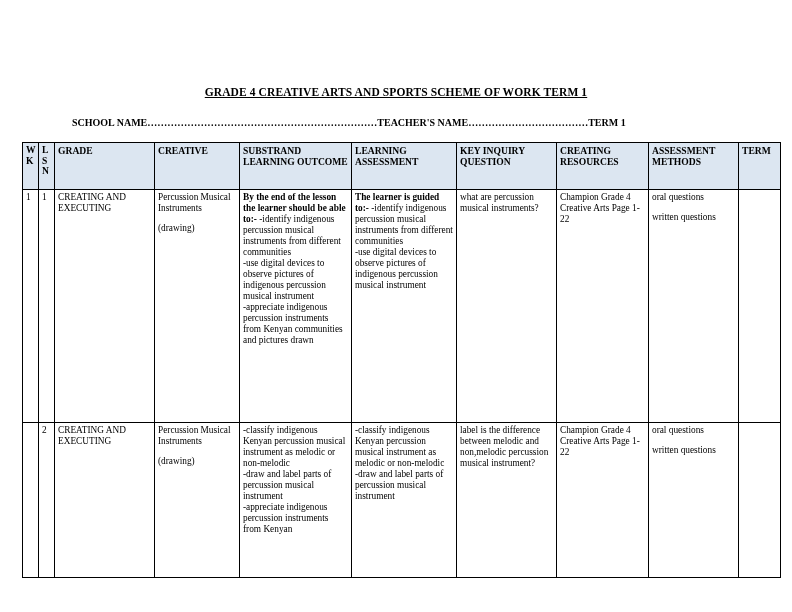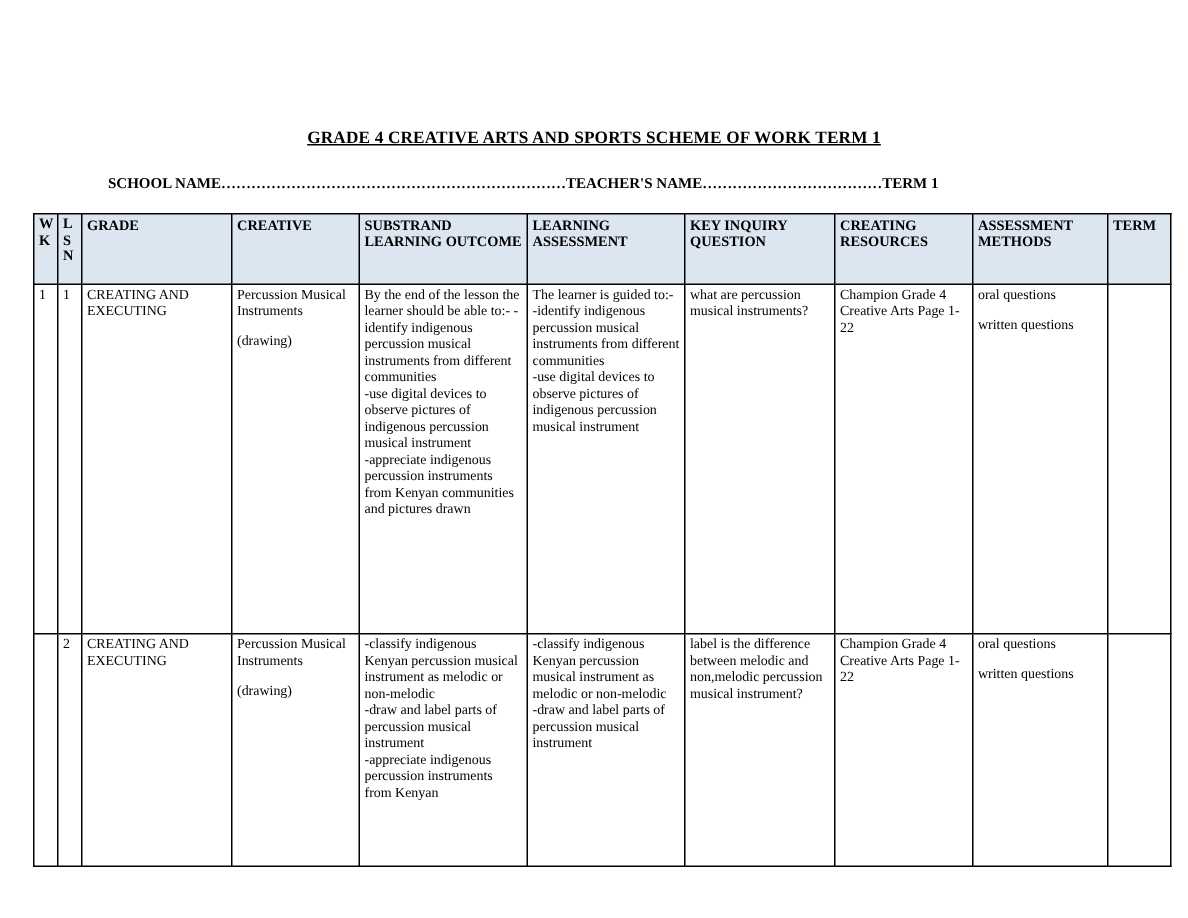--- a/index.html
+++ b/index.html
@@ -67,21 +67,21 @@
   .col-le { width: 105px; }
   .col-kiq { width: 100px; }
   .col-lr { width: 92px; }
   .col-am { width: 90px; }
   .col-refl { width: 42px; }
   .hdr-stack {
     display: block;
     line-height: 1.12;
   }
   td .bold-lead {
-    font-weight: normal;
+    font-weight: bold;
   }
   .cell-block {
     white-space: pre-line;
   }
   .gap {
     display: block;
     height: 9px;
   }
   .row1 td { height: 228px; }
   .row2 td { height: 150px; }

